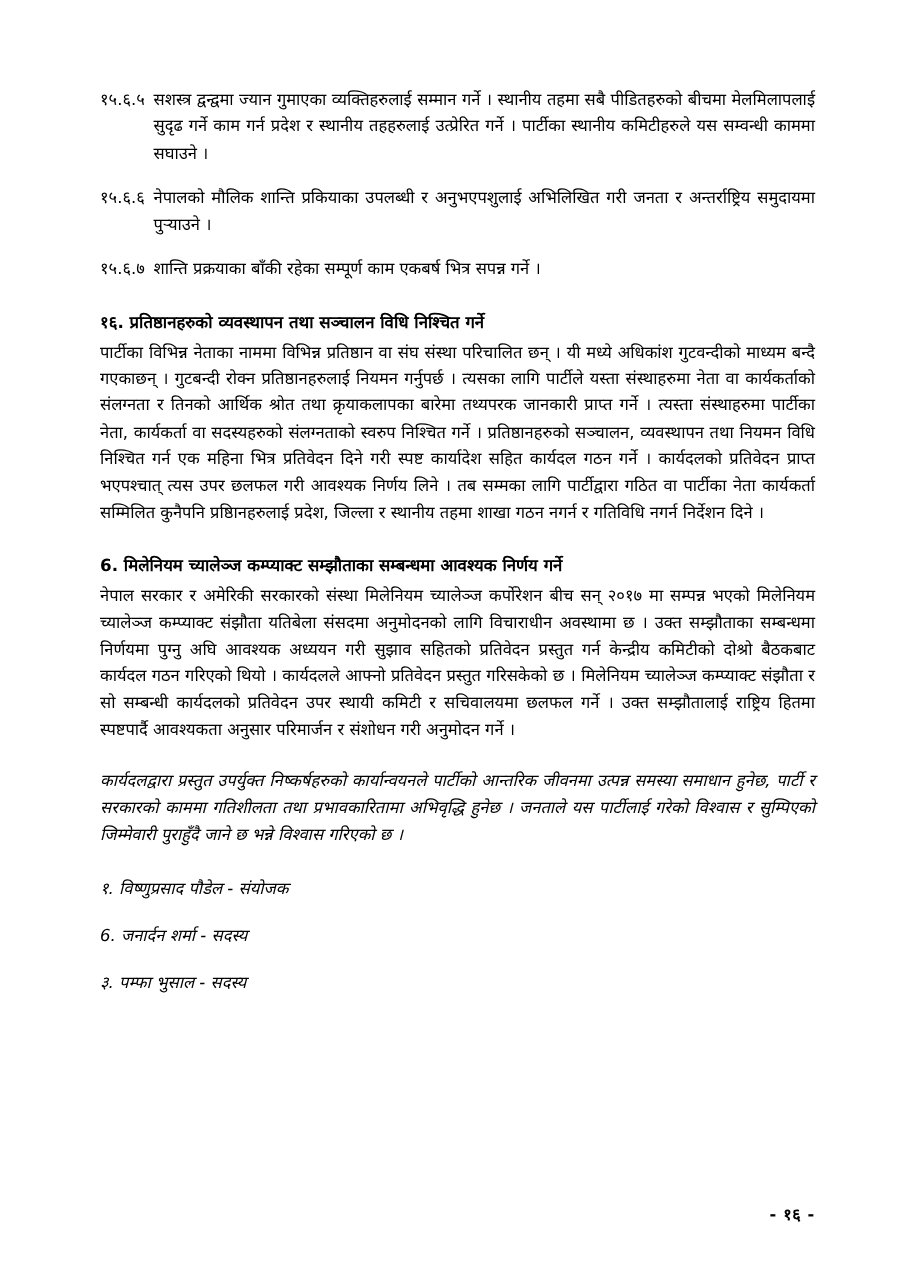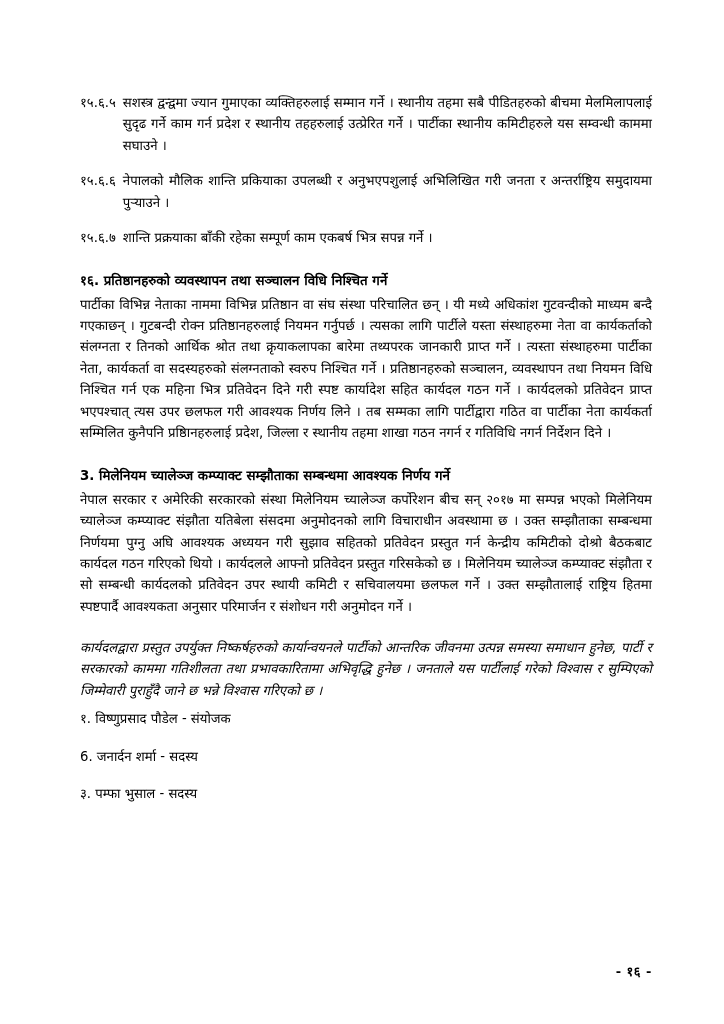--- a/index.html
+++ b/index.html
@@ -13,21 +13,21 @@
     font-family: "DejaVu Sans", "Liberation Sans", sans-serif;
     color: #000000;
     position: relative;
     overflow: hidden;
   }
   .page {
     position: relative;
     width: 724px;
     height: 1024px;
     box-sizing: border-box;
-    padding: 92px 72px 40px 80px;
+    padding: 70px 72px 40px 80px;
   }
   .numbered-item {
     display: flex;
     align-items: flex-start;
     margin-bottom: 14px;
   }
   .num {
     flex: 0 0 auto;
     white-space: nowrap;
     font-size: 13.2px;
@@ -55,21 +55,22 @@
     text-align: justify;
   }
   .para {
     font-size: 13.2px;
     line-height: 1.62;
     text-align: justify;
     margin-top: 20px;
     font-style: italic;
   }
   .members {
-    margin-top: 7px;
+    margin-top: 22px;
+    font-style: italic;
   }
   .member {
     font-size: 13.2px;
     line-height: 1.62;
     margin-bottom: 16px;
   }
   .page-number {
     position: absolute;
     right: 72px;
     bottom: 44px;
@@ -101,21 +102,21 @@
     </div>
 
   </div>
 
   <div class="section">
     <div class="section-heading">१६. प्रतिष्ठानहरुको व्यवस्थापन तथा सञ्चालन विधि निश्चित गर्ने</div>
     <div class="section-body">पार्टीका विभिन्न नेताका नाममा विभिन्न प्रतिष्ठान वा संघ संस्था परिचालित छन् । यी मध्ये अधिकांश गुटवन्दीको माध्यम बन्दै गएकाछन् । गुटबन्दी रोक्न प्रतिष्ठानहरुलाई नियमन गर्नुपर्छ । त्यसका लागि पार्टीले यस्ता संस्थाहरुमा नेता वा कार्यकर्ताको संलग्नता र तिनको आर्थिक श्रोत तथा क्रृयाकलापका बारेमा तथ्यपरक जानकारी प्राप्त गर्ने । त्यस्ता संस्थाहरुमा पार्टीका नेता, कार्यकर्ता वा सदस्यहरुको संलग्नताको स्वरुप निश्चित गर्ने । प्रतिष्ठानहरुको सञ्चालन, व्यवस्थापन तथा नियमन विधि निश्चित गर्न एक महिना भित्र प्रतिवेदन दिने गरी स्पष्ट कार्यादेश सहित कार्यदल गठन गर्ने । कार्यदलको प्रतिवेदन प्राप्त भएपश्चात् त्यस उपर छलफल गरी आवश्यक निर्णय लिने । तब सम्मका लागि पार्टीद्वारा गठित वा पार्टीका नेता कार्यकर्ता सम्मिलित कुनैपनि प्रष्ठिानहरुलाई प्रदेश, जिल्ला र स्थानीय तहमा शाखा गठन नगर्न र गतिविधि नगर्न निर्देशन दिने ।</div>
   </div>
 
   <div class="section">
-    <div class="section-heading">3. मिलेनियम च्यालेञ्ज कम्प्याक्ट सम्झौताका सम्बन्धमा आवश्यक निर्णय गर्ने</div>
+    <div class="section-heading">6. मिलेनियम च्यालेञ्ज कम्प्याक्ट सम्झौताका सम्बन्धमा आवश्यक निर्णय गर्ने</div>
     <div class="section-body">नेपाल सरकार र अमेरिकी सरकारको संस्था मिलेनियम च्यालेञ्ज कर्पोरेशन  बीच सन् २०१७ मा सम्पन्न भएको मिलेनियम च्यालेञ्ज कम्प्याक्ट संझौता यतिबेला संसदमा अनुमोदनको लागि विचाराधीन अवस्थामा छ । उक्त सम्झौताका सम्बन्धमा निर्णयमा पुग्नु अघि आवश्यक अध्ययन गरी सुझाव सहितको प्रतिवेदन प्रस्तुत गर्न केन्द्रीय कमिटीको दोश्रो बैठकबाट कार्यदल गठन गरिएको थियो । कार्यदलले आफ्नो प्रतिवेदन प्रस्तुत गरिसकेको छ । मिलेनियम च्यालेञ्ज कम्प्याक्ट संझौता र सो सम्बन्धी कार्यदलको प्रतिवेदन उपर स्थायी कमिटी र सचिवालयमा छलफल गर्ने । उक्त सम्झौतालाई राष्ट्रिय हितमा स्पष्टपार्दै आवश्यकता अनुसार परिमार्जन र संशोधन गरी अनुमोदन गर्ने ।</div>
   </div>
 
   <div class="para">कार्यदलद्वारा प्रस्तुत उपर्युक्त निष्कर्षहरुको कार्यान्वयनले पार्टीको आन्तरिक जीवनमा उत्पन्न समस्या समाधान हुनेछ, पार्टी र सरकारको काममा गतिशीलता तथा प्रभावकारितामा अभिवृद्धि हुनेछ । जनताले यस पार्टीलाई गरेको विश्वास र सुम्पिएको जिम्मेवारी पुराहुँदै जाने छ भन्ने विश्वास गरिएको छ ।</div>
 
   <div class="members">
     <div class="member">१. विष्णुप्रसाद पौडेल - संयोजक</div>
     <div class="member">6. जनार्दन शर्मा - सदस्य</div>
     <div class="member">३. पम्फा भुसाल - सदस्य</div>
   </div>

